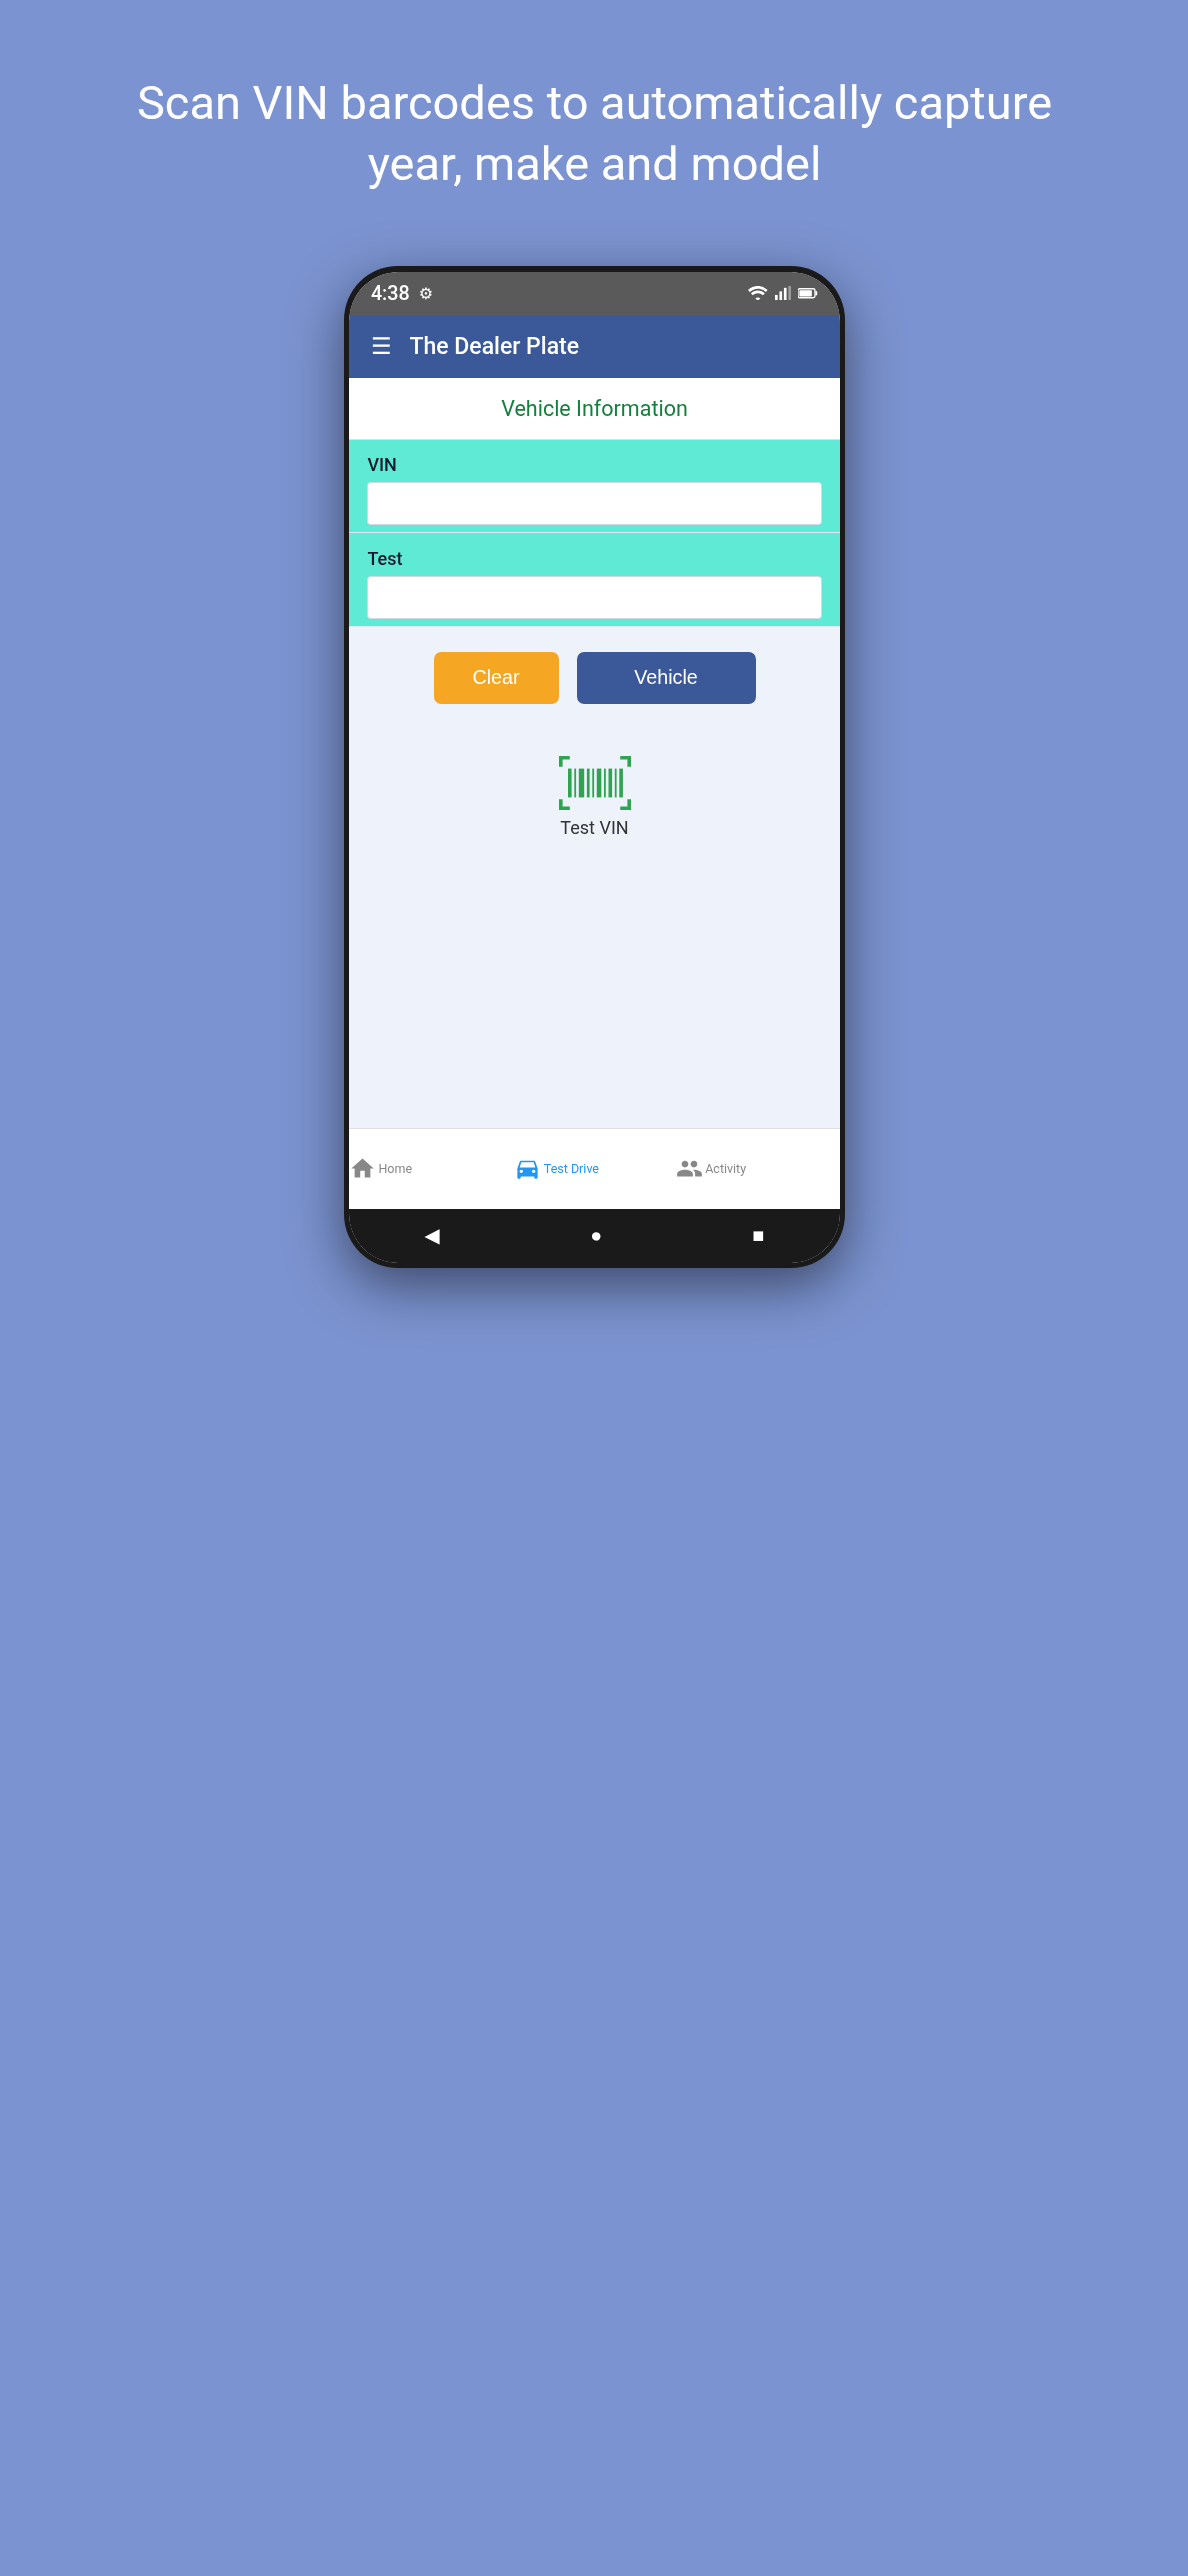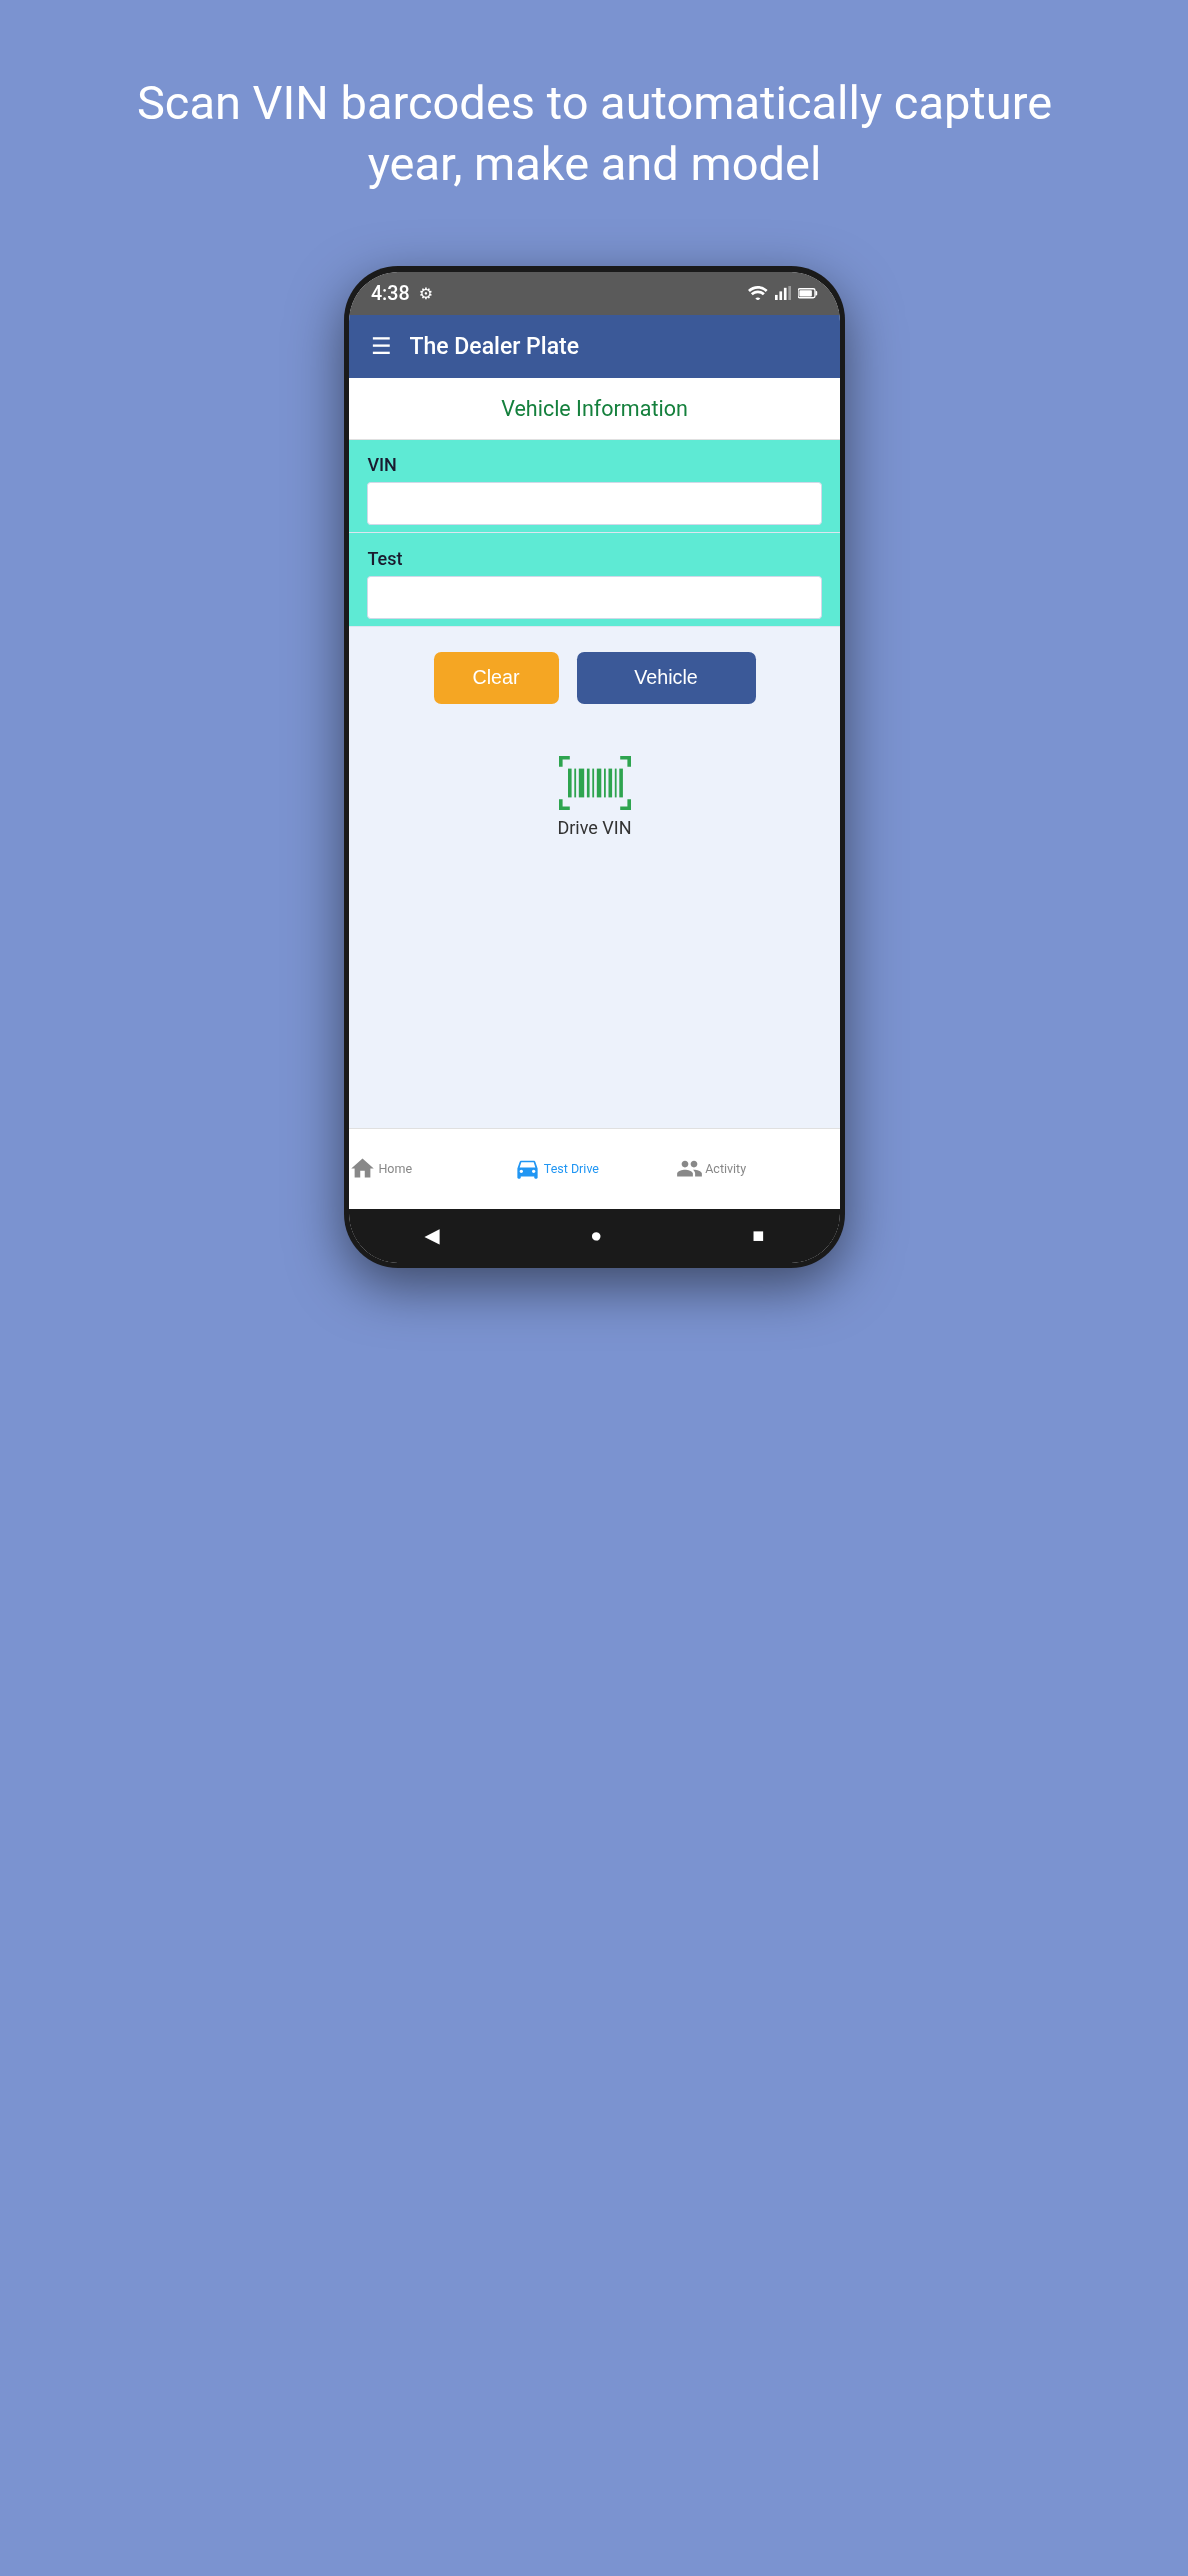--- a/index.html
+++ b/index.html
@@ -350,21 +350,21 @@
                 <rect x="17" y="14" width="2" height="32"></rect>
                 <rect x="22" y="14" width="6" height="32"></rect>
                 <rect x="31" y="14" width="3" height="32"></rect>
                 <rect x="37" y="14" width="2" height="32"></rect>
                 <rect x="42" y="14" width="5" height="32"></rect>
                 <rect x="50" y="14" width="2" height="32"></rect>
                 <rect x="55" y="14" width="4" height="32"></rect>
                 <rect x="62" y="14" width="2" height="32"></rect>
                 <rect x="67" y="14" width="4" height="32"></rect>
               </svg>
-              <span class="scan-label">Drive VIN</span>
+              <span class="scan-label">Test VIN</span>
             </div>
 
           </div>
 
         </div>
 
         <div class="bottom-nav">
 
           <div class="nav-item">
             <svg width="27" height="27" viewBox="0 0 24 24" fill="#888">

